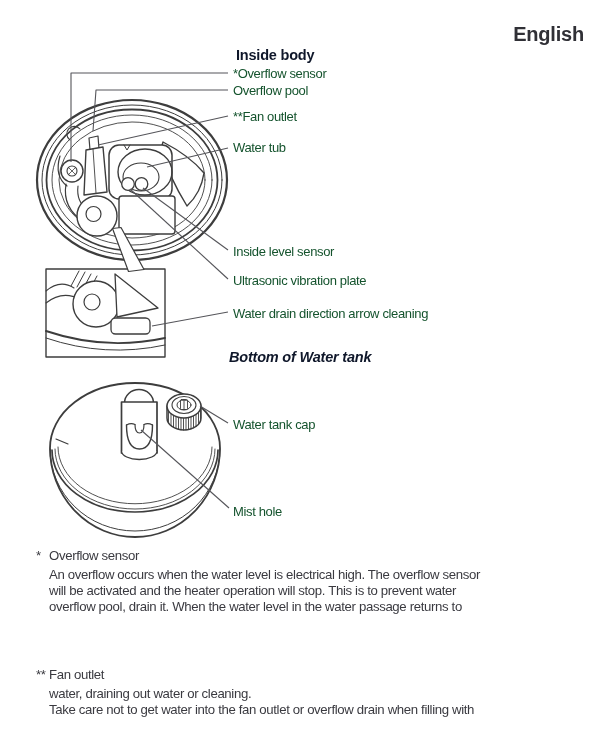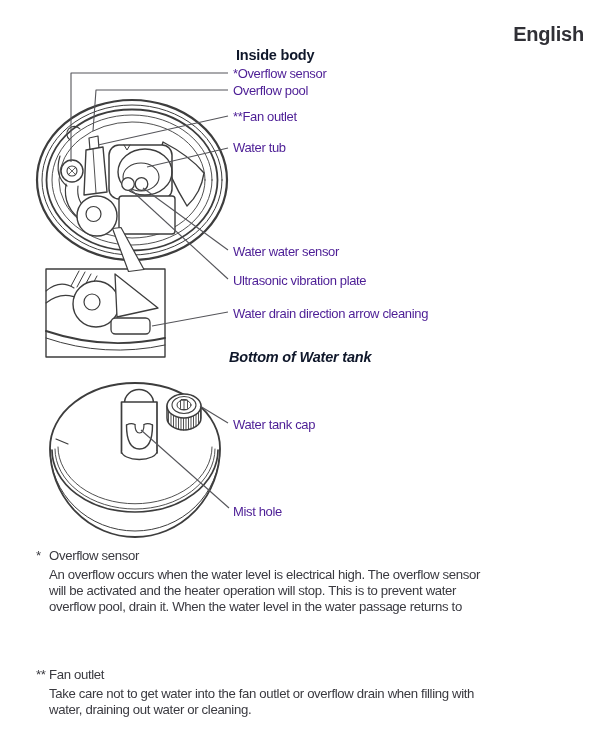--- a/index.html
+++ b/index.html
@@ -13,21 +13,21 @@
     letter-spacing:-0.2px;color:#303036;
   }
   .h{
     position:absolute;font-size:14.5px;font-weight:bold;letter-spacing:-0.2px;
     white-space:nowrap;color:#0f172a;
   }
   .h-inside{left:236px;top:47px;}
   .h-tank{left:229px;top:349px;font-style:italic;}
   .dlabel{
     position:absolute;left:233px;font-size:13px;letter-spacing:-0.35px;
-    white-space:nowrap;color:#4c1d95;line-height:15px;
+    white-space:nowrap;color:#14532d;line-height:15px;
   }
   .fnblock{
     position:absolute;left:36px;font-size:13.2px;letter-spacing:-0.35px;
     line-height:16px;white-space:nowrap;color:#3a3a40;
   }
   .fnhead{display:flex;}
   .fnmark{display:inline-block;width:13px;flex:none;}
   .fnbody{margin-left:13px;margin-top:3px;}
 </style>
 </head>
@@ -136,21 +136,21 @@
 </svg>
 
 <div class="lang">English</div>
 
 <div class="h h-inside">Inside body</div>
 
 <div class="dlabel" style="top:66px">*Overflow sensor</div>
 <div class="dlabel" style="top:83px">Overflow pool</div>
 <div class="dlabel" style="top:109px">**Fan outlet</div>
 <div class="dlabel" style="top:140px">Water tub</div>
-<div class="dlabel" style="top:244px">Water water sensor</div>
+<div class="dlabel" style="top:244px">Inside level sensor</div>
 <div class="dlabel" style="top:273px">Ultrasonic vibration plate</div>
 <div class="dlabel" style="top:306px">Water drain direction arrow cleaning</div>
 
 <div class="h h-tank">Bottom of Water tank</div>
 
 <div class="dlabel" style="top:417px">Water tank cap</div>
 <div class="dlabel" style="top:504px">Mist hole</div>
 
 <div class="fnblock" style="top:548px">
   <div class="fnhead">
@@ -163,16 +163,16 @@
     <div>overflow pool, drain it. When the water level in the water passage returns to</div>
   </div>
 </div>
 
 <div class="fnblock" style="top:667px">
   <div class="fnhead">
     <span class="fnmark">**</span>
     <span>Fan outlet</span>
   </div>
   <div class="fnbody">
+    <div>water, draining out water or cleaning.</div>
     <div>Take care not to get water into the fan outlet or overflow drain when filling with</div>
-    <div>water, draining out water or cleaning.</div>
   </div>
 </div>
 
 </body></html>

